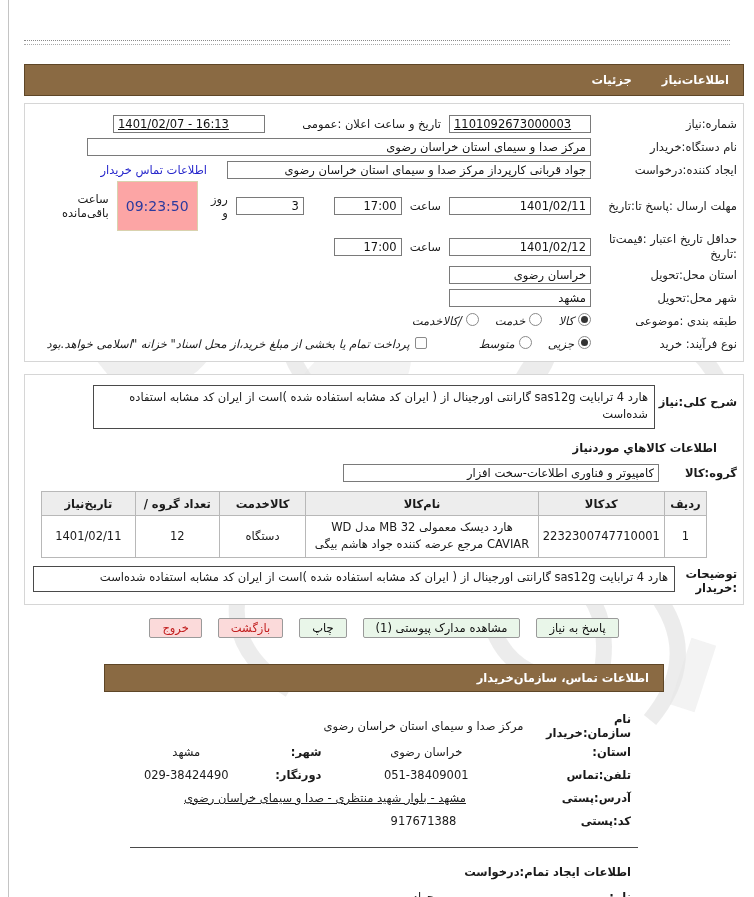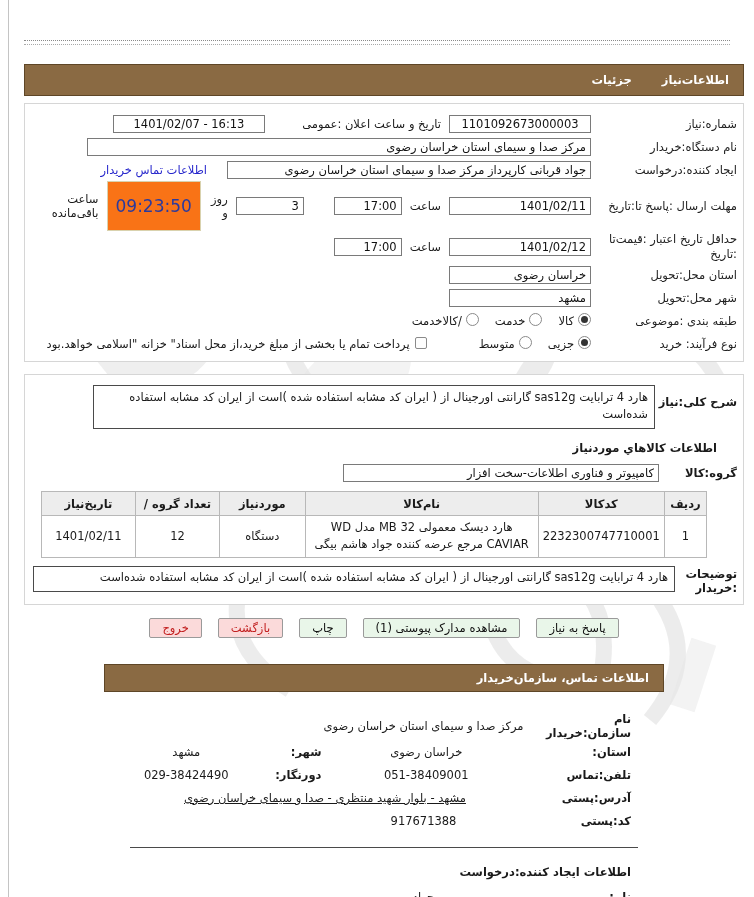--- a/index.html
+++ b/index.html
@@ -18,32 +18,32 @@
   .bar1{margin-top:19px;}
   .bar2{width:530px;height:26px;margin:26px auto 0;font-size:11.5px;}
   .bar .tab{cursor:pointer;}
   
   .panel{border:1px solid #d6d6d6;background:#fff;margin-top:7px;padding:8px 6px 6px;}
   .frow{display:flex;align-items:center;min-height:23px;}
   .lbl{width:146px;flex-shrink:0;text-align:right;color:#222;}
   .lbl2{margin:0 8px;}
   .ibox{border:1px solid #7a7a7a;background:#fff;height:16px;font-family:"DejaVu Sans",sans-serif;
         font-size:11.5px;padding:0 4px;direction:rtl;text-align:right;color:#111;}
-  .ltr{direction:ltr;text-align:center;}
+  .ltr{direction:ltr;text-align:left;text-decoration:underline;}
   .w140{width:132px;}.w150{width:142px;}.w64{width:58px;}.w500{width:494px;}.w360{width:354px;}.w312{width:306px;}
   .link{color:#2727cc;cursor:pointer;margin-right:20px;}
-  .countdown{background:#f97316;color:#2b3a9e;border:1px solid #d9d2ae;padding:16px 8px;height:16px;
-             display:inline-flex;align-items:center;font-size:17px;direction:ltr;}
+  .countdown{background:#fca5a5;color:#2b3a9e;border:1px solid #d9d2ae;padding:16px 8px;height:16px;
+             display:inline-flex;align-items:center;font-size:14px;direction:ltr;}
   
   .radio{display:inline-block;width:11px;height:11px;border:1px solid #8a8a8a;border-radius:50%;
          background:#fff;margin-left:4px;vertical-align:-1px;position:relative;cursor:pointer;}
   .radio.sel::after{content:"";position:absolute;inset:2px;border-radius:50%;background:#333;}
   .check{display:inline-block;width:10px;height:10px;border:1px solid #8a8a8a;border-radius:2px;
          background:#fdfdfd;margin-left:5px;vertical-align:-1px;cursor:pointer;}
-  .opt{margin-left:16px;white-space:nowrap;}
+  .opt{margin-left:16px;white-space:nowrap;font-style:italic;}
   .descrow{display:flex;align-items:flex-start;margin-top:2px;}
   .descrow .dlbl{width:82px;flex-shrink:0;font-weight:bold;padding-top:10px;}
   .descbox{border:1px solid #4a4a4a;flex:1;margin-left:62px;min-height:36px;padding:3px 6px;line-height:1.5;}
   .notebox{border:1px solid #4a4a4a;flex:1;margin-left:2px;min-height:20px;padding:2px 6px;line-height:1.5;}
   .sechead{font-weight:bold;margin:12px 20px 0;}
   .grouprow{display:flex;align-items:center;margin-top:9px;}
   .grouprow .dlbl{width:78px;flex-shrink:0;font-weight:bold;}
   table.goods{border-collapse:collapse;margin:9px 30px 0 18px;width:666px;font-size:11.5px;}
   table.goods th{background:#ededed;font-weight:bold;border:1px solid #b8b8b8;height:21px;padding:1px 3px;}
   table.goods td{border:1px solid #b8b8b8;text-align:center;padding:3px 4px;line-height:1.5;background:#fff;}
@@ -182,21 +182,21 @@
       <span class="dlbl">گروه:کالا</span>
       <input class="ibox w312" readonly="" value="کامپیوتر و فناوری اطلاعات-سخت افزار" style="">
     </div>
 
     <table class="goods">
       <thead>
         <tr>
           <th style="width:36px">ردیف</th>
           <th style="width:112px">کدکالا</th>
           <th style="width:258px">نام‌کالا</th>
-          <th style="width:84px">موردنیاز</th>
+          <th style="width:84px">کالاخدمت</th>
           <th style="width:86px">تعداد گروه /</th>
           <th style="width:90px">تاریخ‌نیاز</th>
         </tr>
       </thead>
       <tbody>
         <tr>
           <td>1</td>
           <td class="phone">2232300747710001</td>
           <td>هارد دیسک معمولی 32 MB مدل WD CAVIAR مرجع عرضه کننده جواد هاشم بیگی</td>
           <td>دستگاه</td>
@@ -245,21 +245,21 @@
       <span class="clbl">آدرس:پستی</span>
       <span class="cval wide">مشهد - بلوار شهید منتظری - صدا و سیمای خراسان رضوی</span>
     </div>
     <div class="crow">
       <span class="clbl">کد:پستی</span>
       <span class="cval">917671388</span>
     </div>
 
     <hr class="hline">
 
-    <div class="chead">اطلاعات ایجاد کننده:درخواست</div>
+    <div class="chead">اطلاعات ایجاد تمام:درخواست</div>
 
     <div class="crow" style="margin-top:6px">
       <span class="clbl">نام:</span>
       <span class="cval">جواد</span>
     </div>
     <div class="crow">
       <span class="clbl">نام:خانوادگی</span>
       <span class="cval">قربانی</span>
     </div>
 

